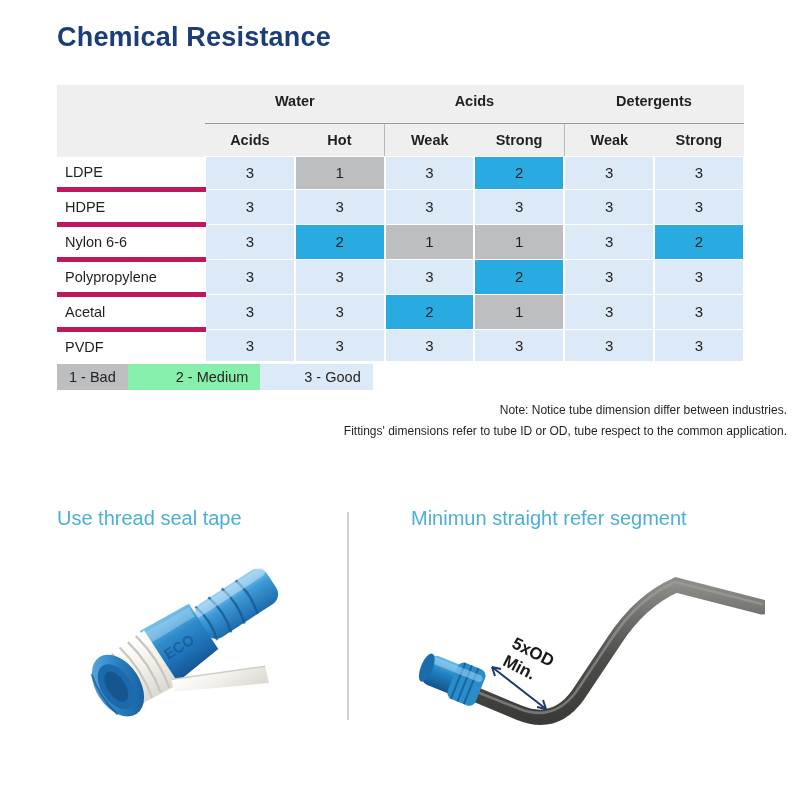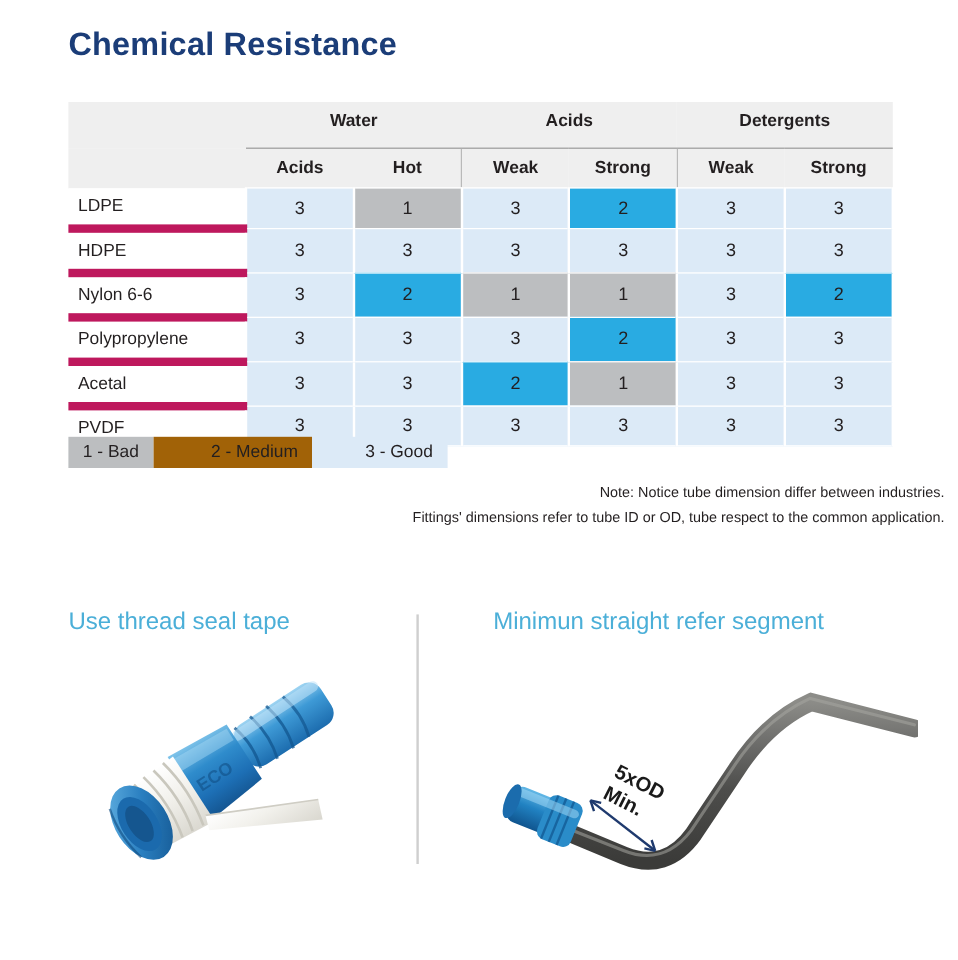--- a/index.html
+++ b/index.html
@@ -71,21 +71,21 @@
   }
   .hdr-sub.sep { border-left: 1px solid #b9b9b9; }
 
   
   td.mat {
     font-size: 14.5px;
     text-align: left;
     padding: 0 0 0 8px;
     height: 30px;
     vertical-align: middle;
-    border-bottom: 7px solid #be185d;
+    border-bottom: 5px solid #be185d;
     background: #ffffff;
     white-space: nowrap;
   }
   tr.last-row td.mat { border-bottom: 0; }
 
   td.val {
     font-size: 15px;
     text-align: center;
     height: 30px;
     vertical-align: middle;
@@ -246,21 +246,21 @@
           <td class="val v3">3</td>
           <td class="val v3">3</td>
           <td class="val v3">3</td>
         </tr>
       </tbody>
   </table>
 </div>
 
 <div class="legend" id="legend">
     <div class="chip bad" style="background: rgb(188, 190, 192);">1 - Bad</div>
-    <div class="chip medium" style="background: #a16207; padding-left: 48px;">2 - Medium</div>
+    <div class="chip medium" style="background: #86efac; padding-left: 48px;">2 - Medium</div>
     <div class="chip good" style="background: rgb(220, 234, 247); padding-left: 44px;">3 - Good</div>
   </div>
 
 <div class="note">
   <div>Note: Notice tube dimension differ between industries.</div>
   <div>Fittings' dimensions refer to tube ID or OD, tube respect to the common application.</div>
 </div>
 
 <div class="divider"></div>
 

